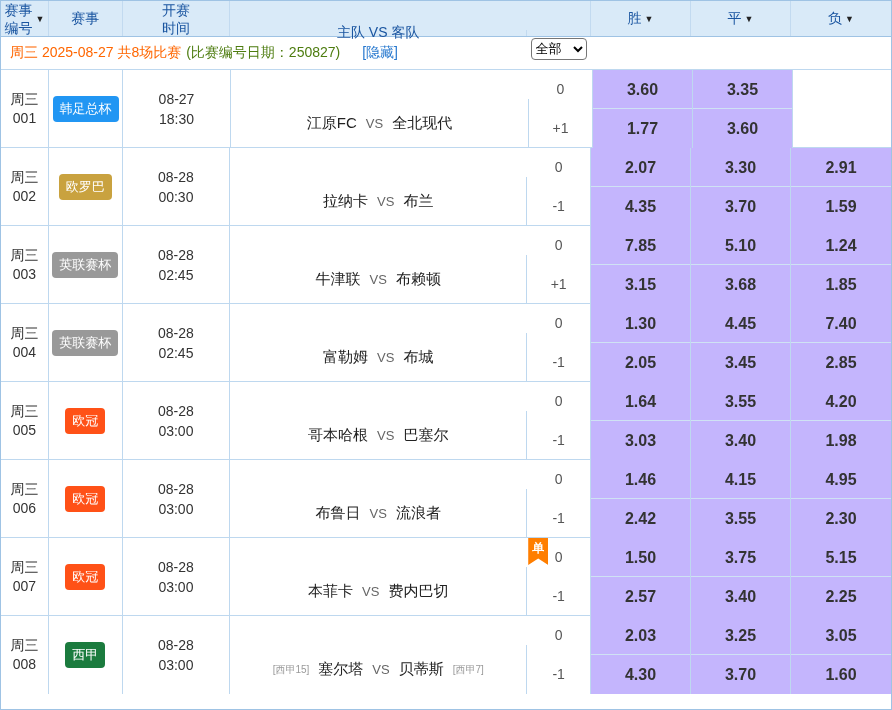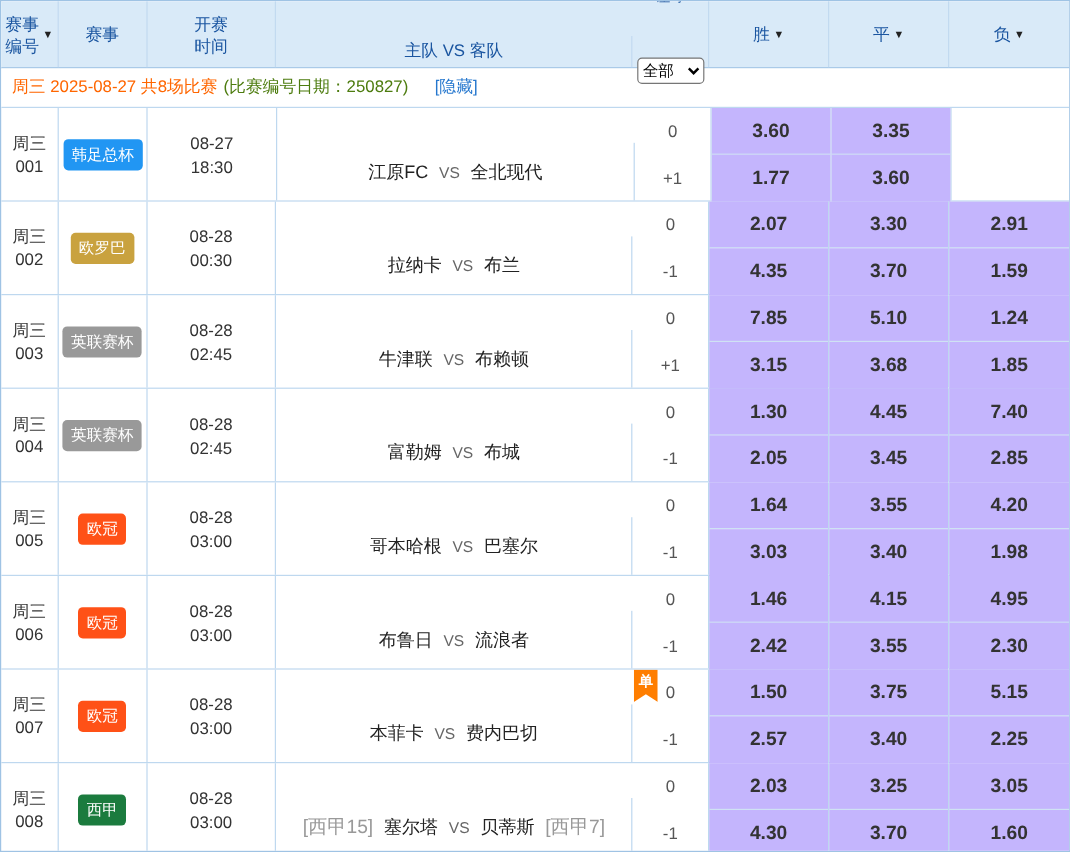--- a/index.html
+++ b/index.html
@@ -1,20 +1,20 @@
 <!DOCTYPE html>
 <html><head>
 <meta charset="utf-8">
 <style>
   * { margin:0; padding:0; box-sizing:border-box; }
   body { background:#fff; font-family:"Liberation Sans","DejaVu Sans",sans-serif; }
   .table { width:892px; height:710px; border:1px solid #9fc3e4; background:#fff; overflow:hidden; }
 
   
-  .header-row { display:flex; height:56px; background:#d9eaf8; color:#1a55a0; font-size:14px; border-bottom:1px solid #9fc3e4; }
+  .header-row { display:flex; height:36px; background:#d9eaf8; color:#1a55a0; font-size:14px; border-bottom:1px solid #9fc3e4; }
   .hcell { display:flex; align-items:center; justify-content:center; border-right:1px solid #c2daf0; }
   .hcell:last-child { border-right:none; }
   .w-no { width:48px; } .w-league { width:74px; } .w-time { width:108px; }
   .w-teams { width:298px;margin-top:29px; } .w-handicap { width:64px; } .w-odds { width:100px; flex:0 0 auto; }
   .two-line { display:flex; flex-direction:column; align-items:center; line-height:18px; }
   .caret { font-size:9px; color:#222; margin-left:3px; }
   .handicap-head { display:flex; flex-direction:column; align-items:center; justify-content:center; font-size:13px;gap:40px; }
   .handicap-select { margin-top:2px; width:56px; height:22px; font-size:13px; border:1px solid #767676; border-radius:4px; background:#fff; color:#000; }
 
   
@@ -26,21 +26,21 @@
   
   .match-row { display:flex; height:78px; border-bottom:1px solid #bed8ef; font-size:14px; color:#333; }
   .match-row:last-child { border-bottom:none; }
   .cell { border-right:1px solid #bed8ef; display:flex; flex-direction:column; align-items:center; justify-content:center; }
   .c-no div { line-height:19px; }
   .badge { color:#fff; font-size:13px; padding:4px 7px; border-radius:4px; white-space:nowrap; }
   .c-time div { line-height:20px; }
   .c-teams { flex-direction:row; }
   .team { font-size:15px; color:#222; margin:0 9px; }
   .vs { font-size:13px; color:#666; }
-  .rank { font-size:16px; color:#999; }
+  .rank { font-size:10px; color:#999; }
   .c-handicap { position:relative; justify-content:flex-start; color:#555; }
   .h-line { height:39px; line-height:39px; width:100%; text-align:center; }
   .ribbon { position:absolute; top:0; left:1px; width:20px; height:27px; background:#ff7e00; color:#fff; font-size:12px; font-weight:bold; line-height:20px; text-align:center; clip-path:polygon(0 0,100% 0,100% 100%,50% 76%,0 100%); }
   .odds-col { width:100px; flex:0 0 auto; display:flex; flex-direction:column; border-right:1px solid #bed8ef; }
   .odds-col.last { border-right:none; }
   .odds-cell { height:39px; line-height:39px; text-align:center; background:#c4b5fd; font-weight:bold; font-size:16px; color:#333; cursor:pointer; }
   .odds-cell.top { border-bottom:1px solid #cfe2f4; }
 </style>
 </head>
 <body>

